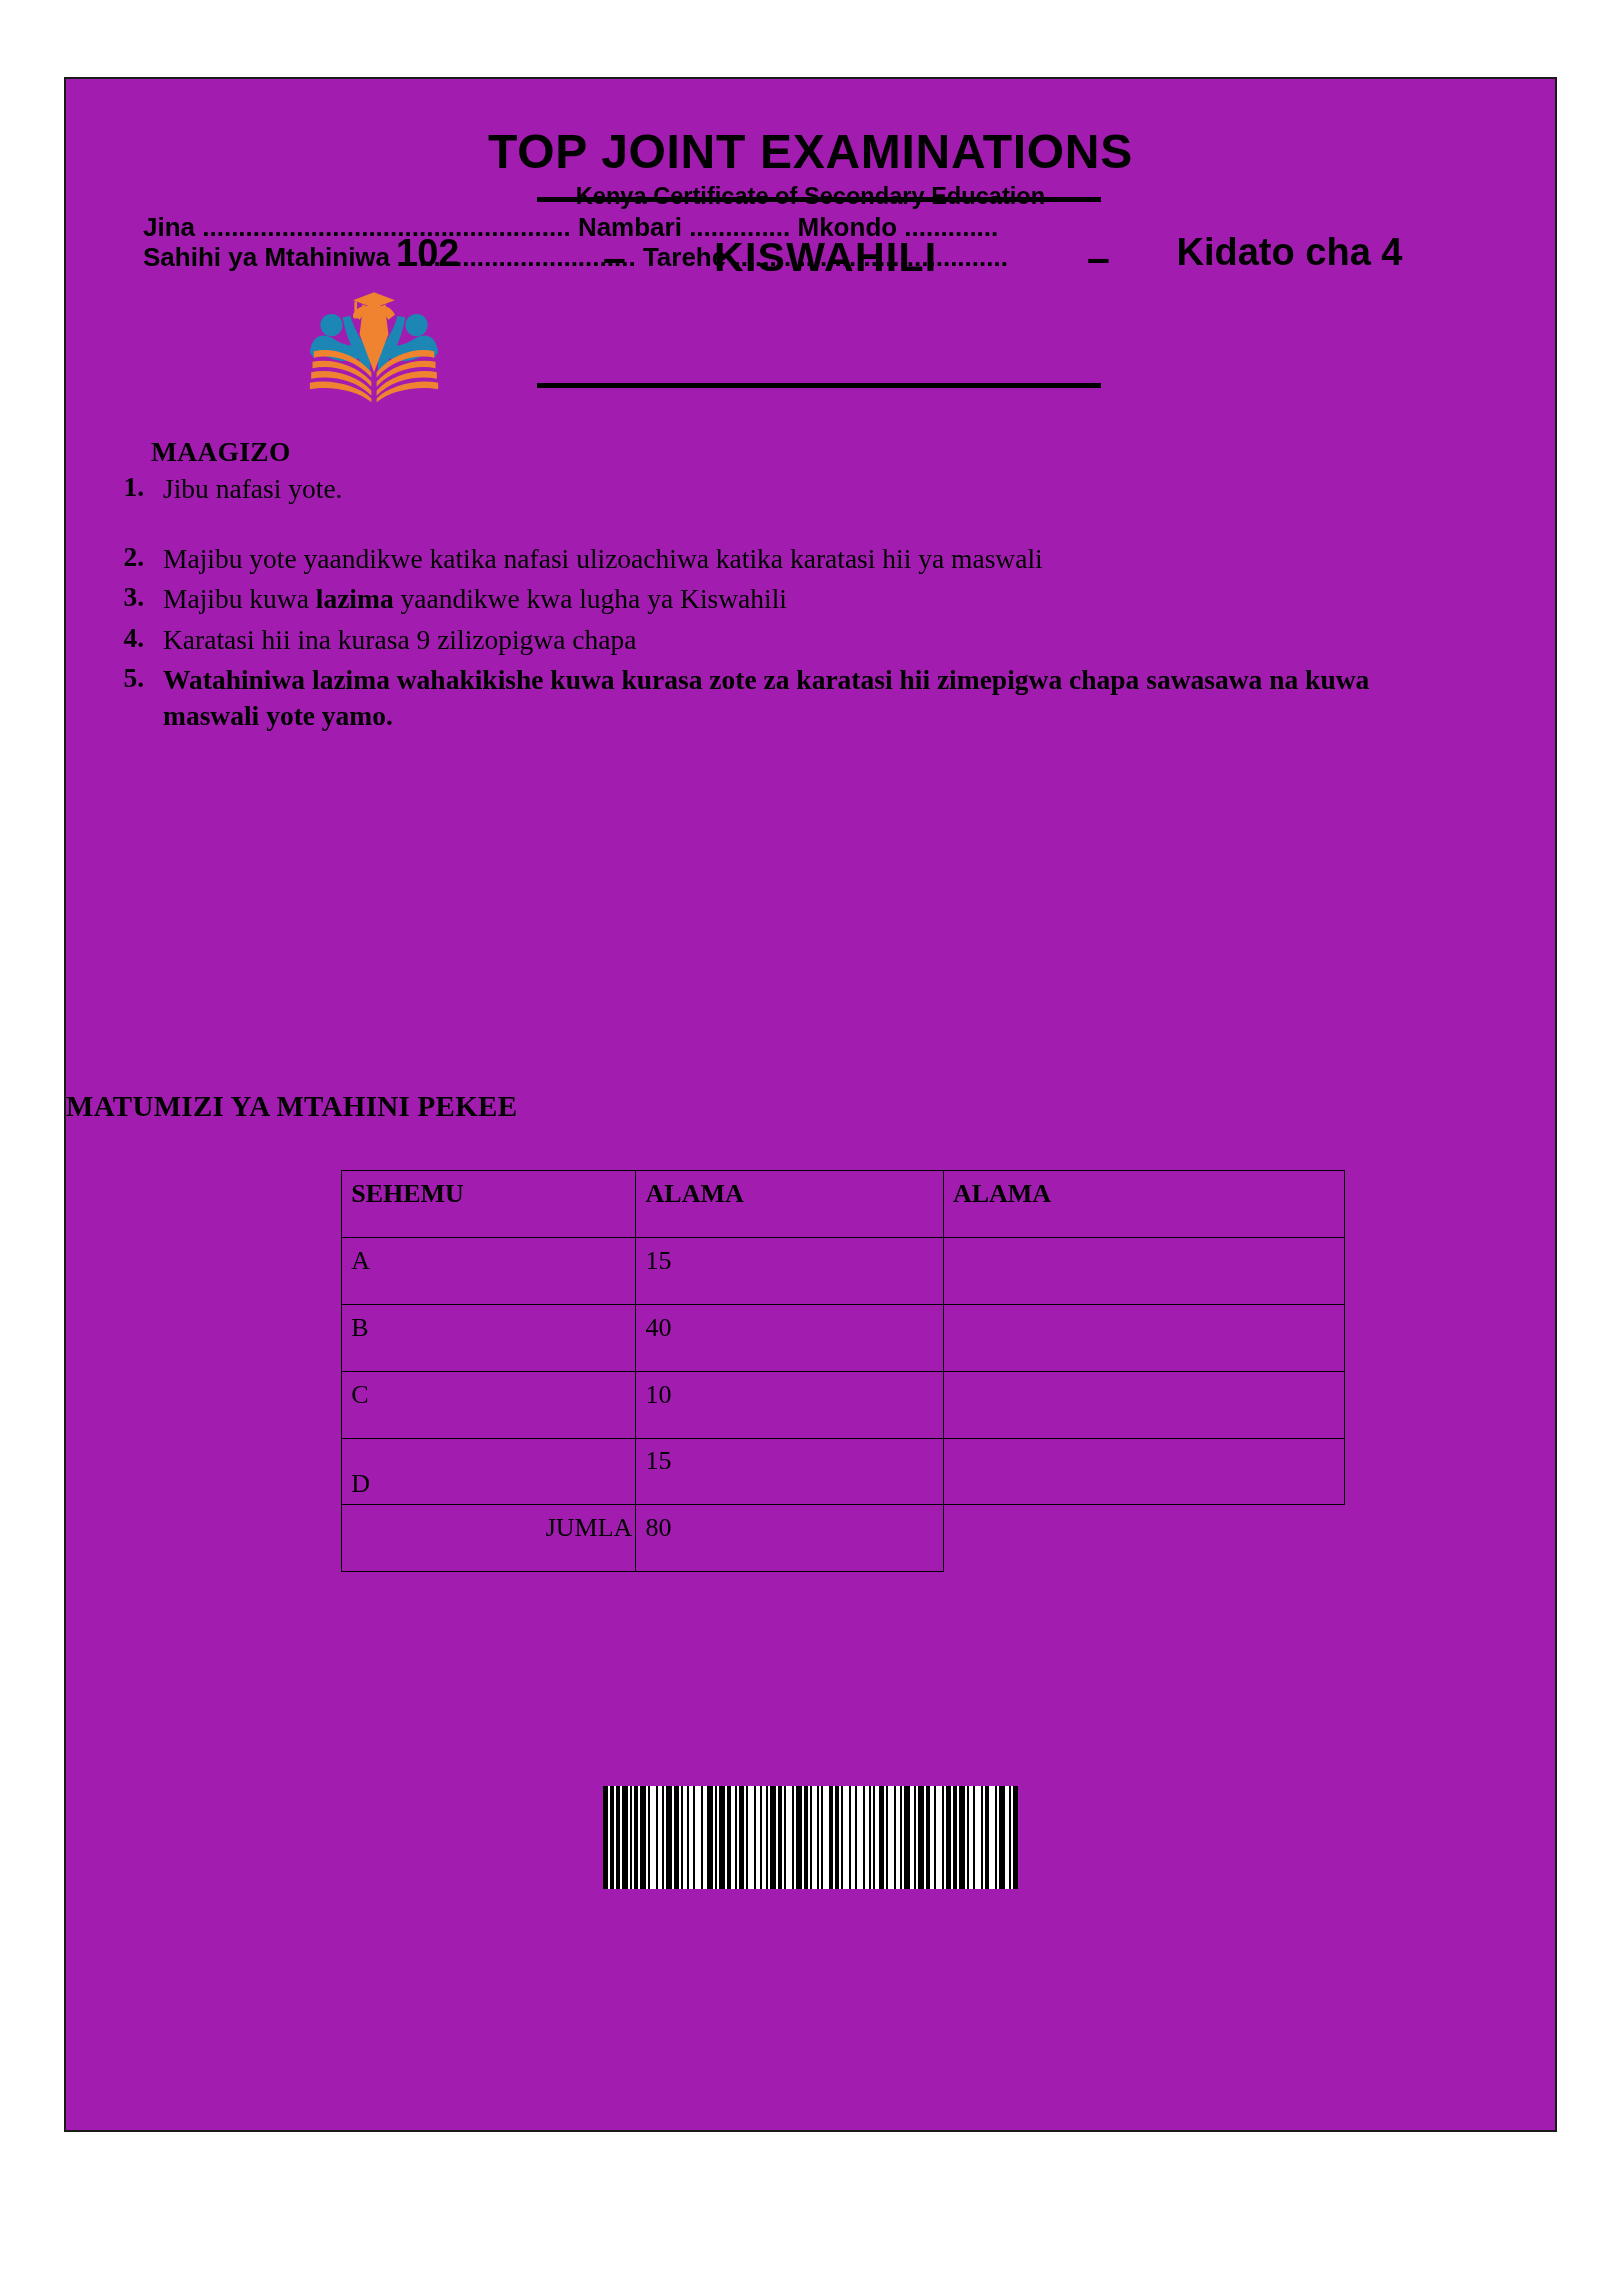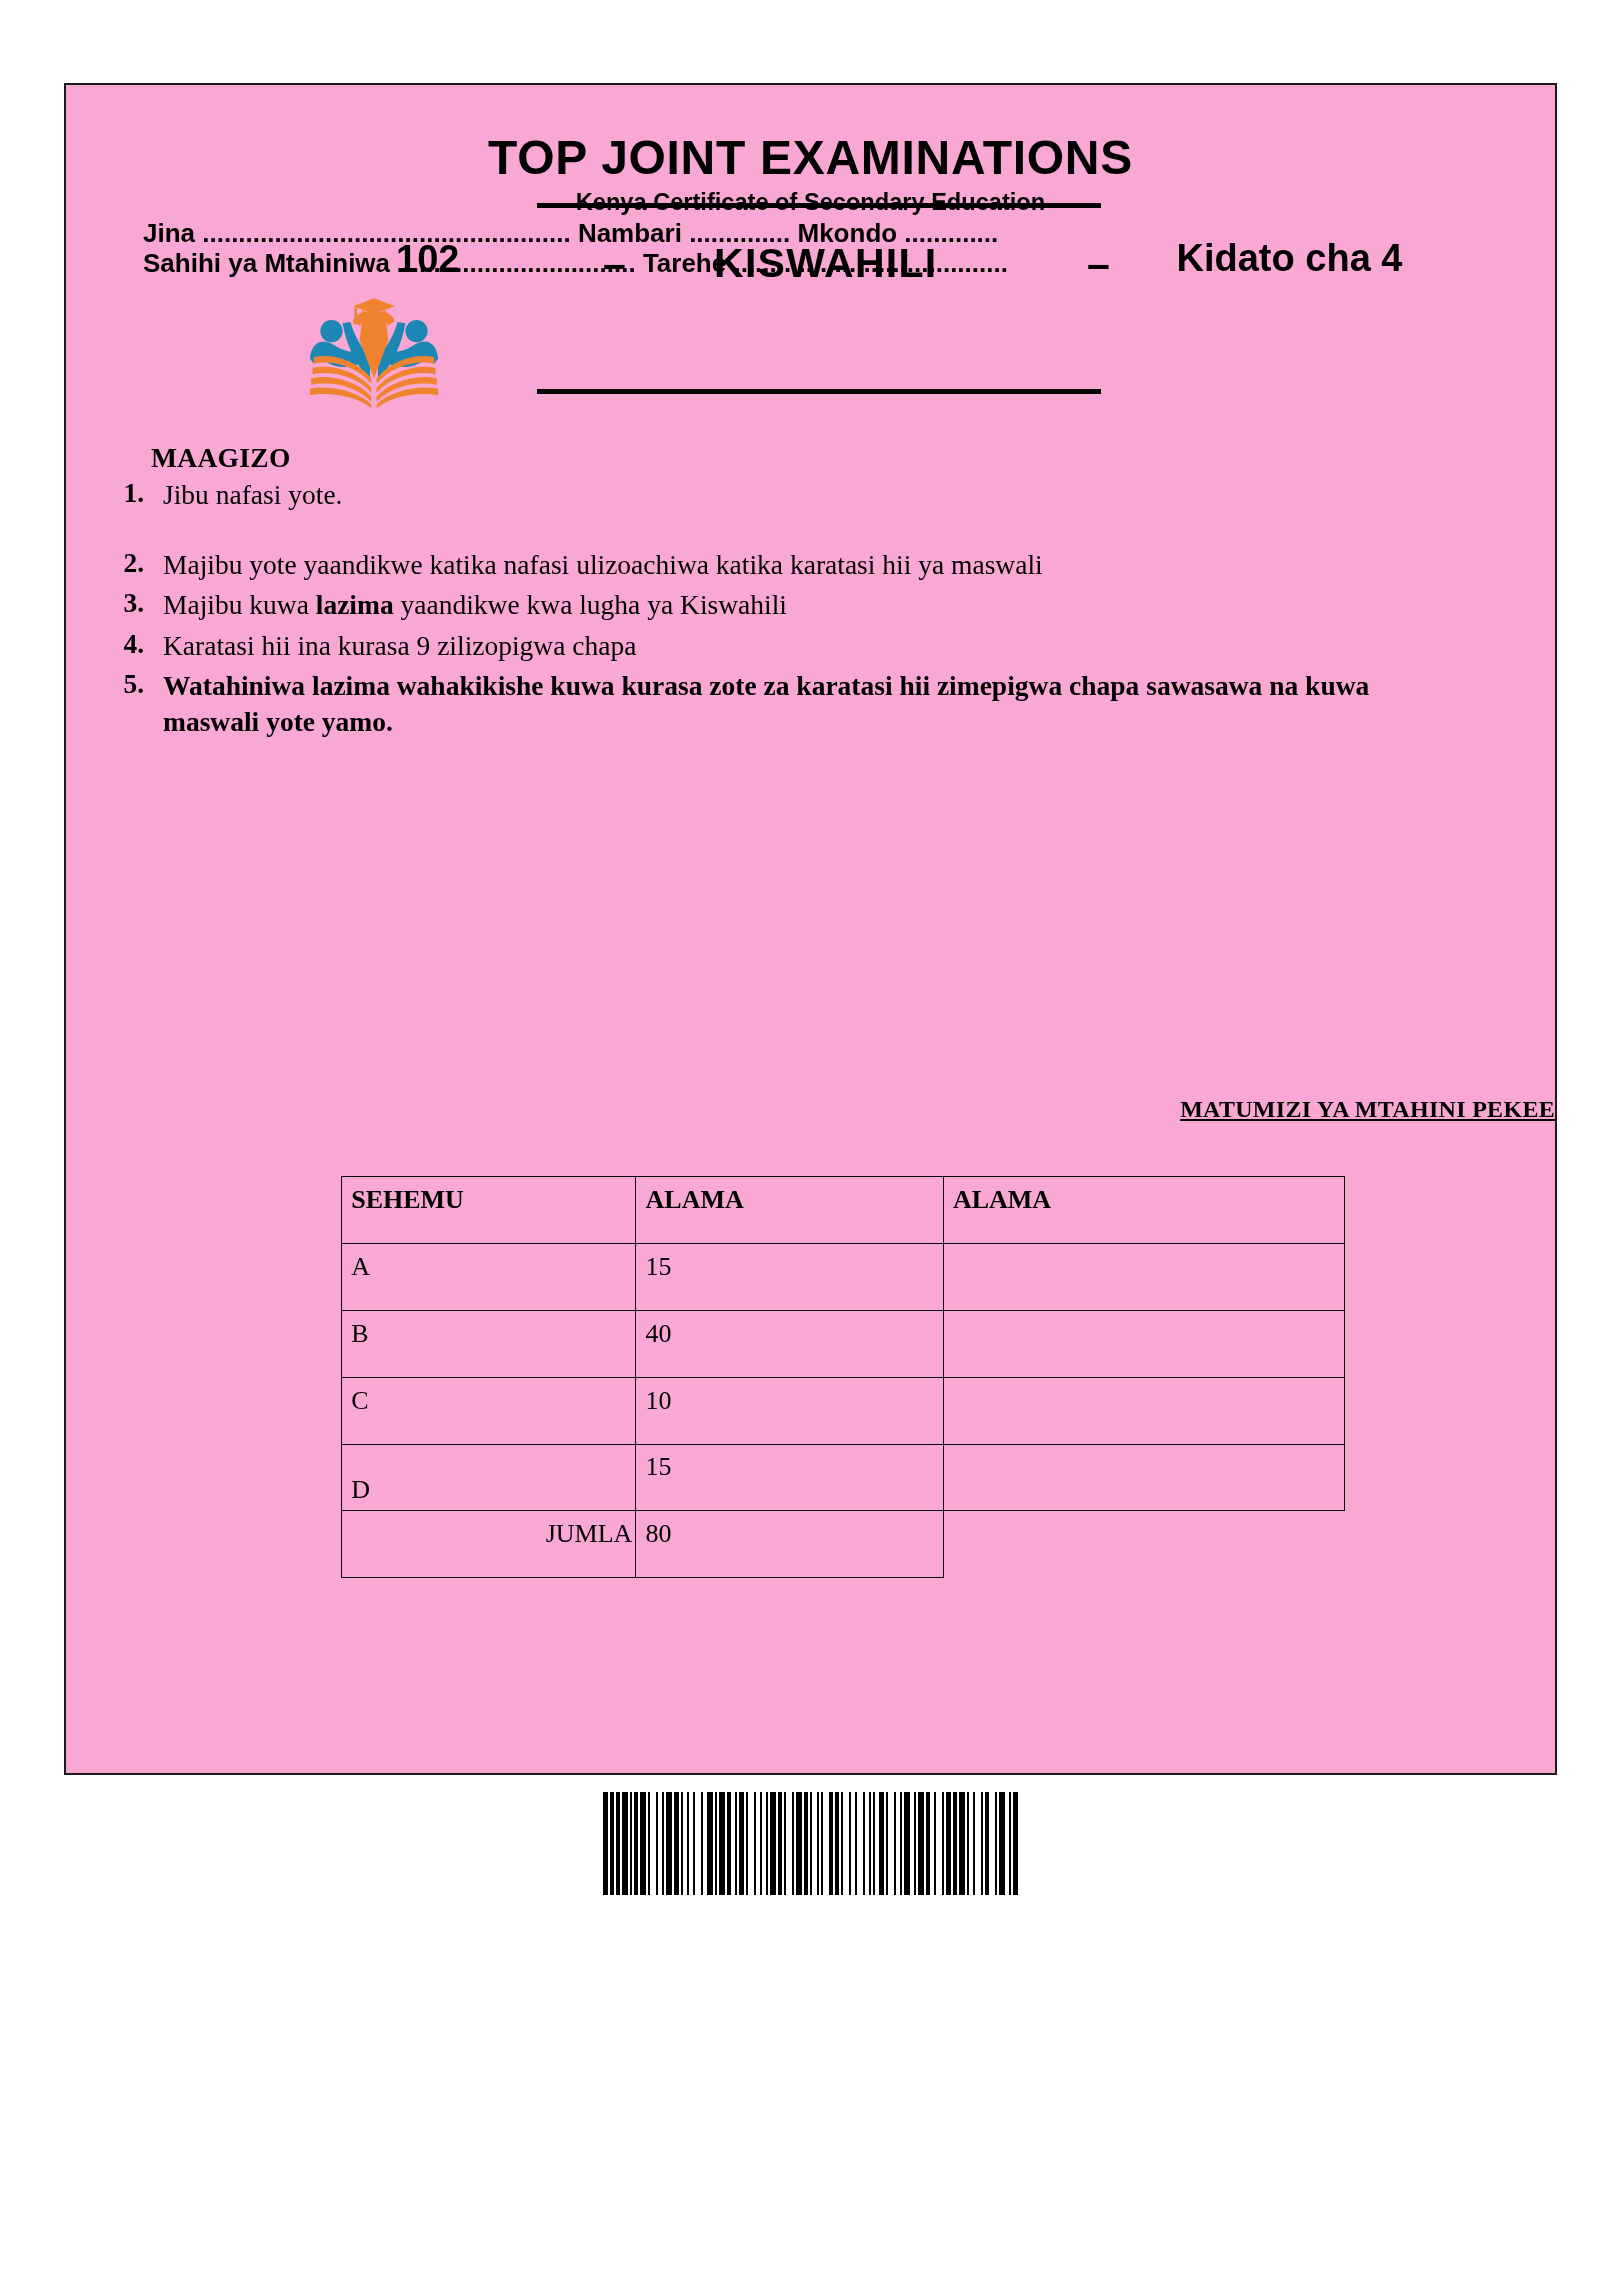--- a/index.html
+++ b/index.html
@@ -13,26 +13,26 @@
     position: relative;
     font-family: "Liberation Serif", serif;
     color: #000000;
     overflow: hidden;
   }
 
   
   #page-frame {
     position: absolute;
     left: 64px;
-    top: 83px;
+    top: 77px;
     width: 1493px;
-    height: 1692px;
+    height: 2055px;
     border: 2px solid #1a1a1a;
     box-sizing: border-box;
-    background: #f9a8d4;
+    background: #a21caf;
   }
 
   
   #header {
     position: absolute;
     left: 0;
     top: 0;
     width: 100%;
   }
   .exam-title {
@@ -196,25 +196,24 @@
     position: absolute;
     left: 0;
     top: 1011px;
     width: 100%;
   }
   .marks-title {
     position: absolute;
     left: 0;
     top: 0;
     width: 1489px;
-    text-align: right;
-    font-weight: bold;
-    font-size: 24px;
+    text-align: left;
+    font-weight: bold;
+    font-size: 29px;
     letter-spacing: 0.3px;
-    text-decoration: underline;
   }
   #marks-table {
     position: absolute;
     left: 275px;
     top: 80px;
     border-collapse: collapse;
     table-layout: fixed;
     width: 945px;
     font-family: "Liberation Serif", serif;
     font-size: 26px;

